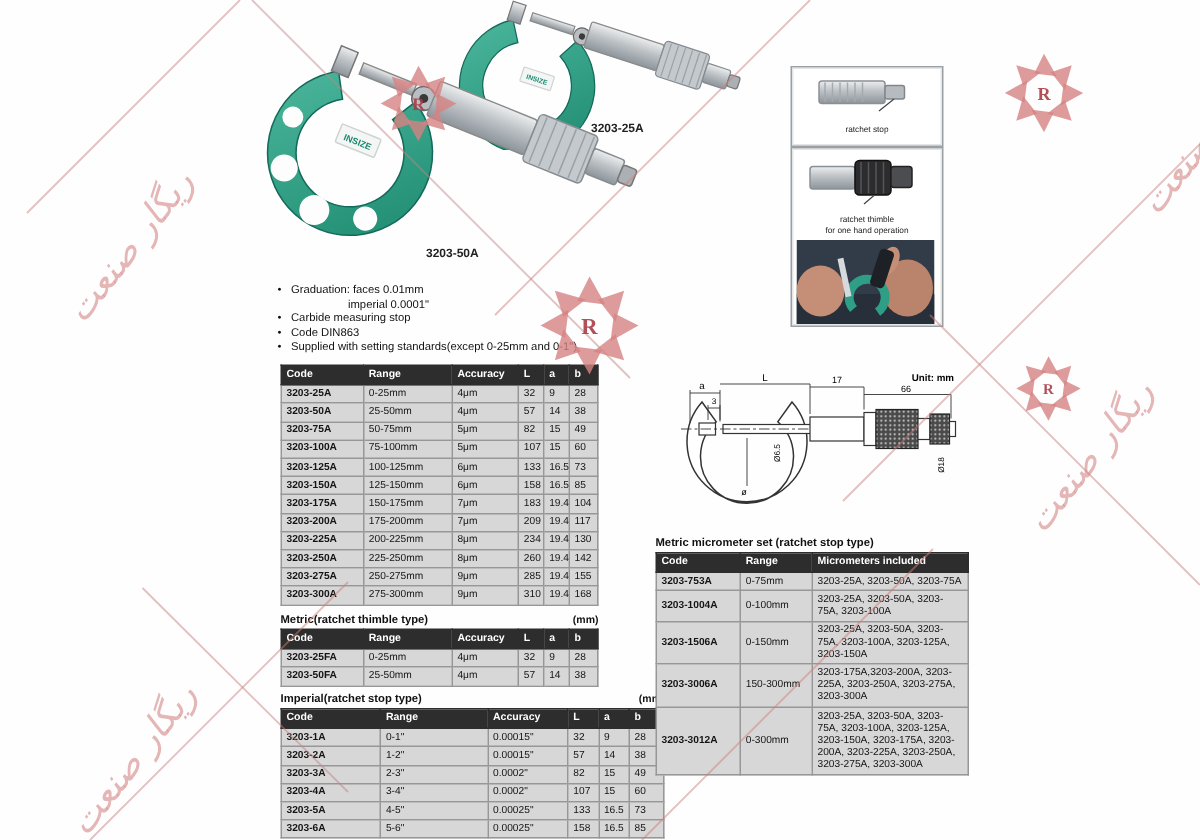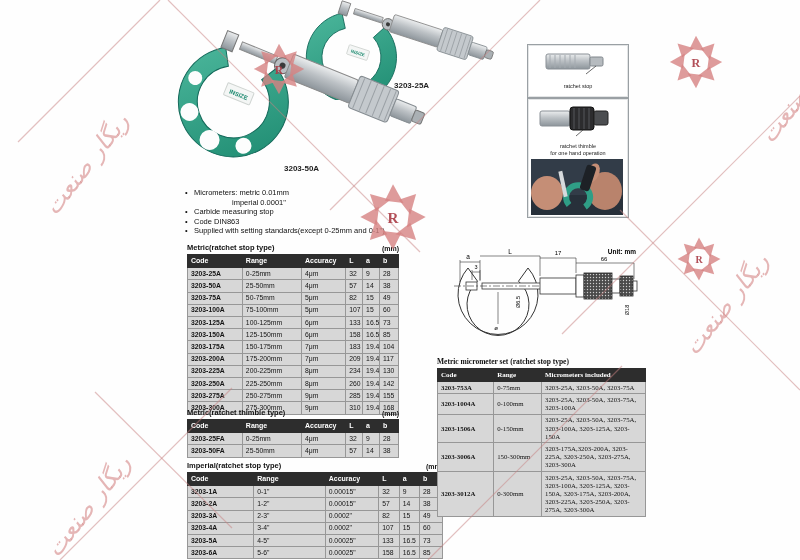--- a/index.html
+++ b/index.html
@@ -37,21 +37,21 @@
             font-size:6.8px;line-height:8.2px;}
   table.cat th{background:#2d2d2d;color:#fff;text-align:left;font-weight:bold;
                padding:2px 3px;border:1px solid #2d2d2d;font-size:7px;}
   table.cat td{background:#d7d7d7;border:1px solid #979797;padding:1.5px 3px;color:#141414;}
   table.cat td:first-child{font-weight:bold;}
   table.cat{border:1px solid #555;}
 
   #metric-stop-block{left:187px;top:243px;width:212px;}
   #metric-thimble-block{left:187px;top:408px;width:212px;}
   #imperial-block{left:187px;top:461px;width:256px;}
-  #set-block{left:437px;top:357px;width:209px;font-family:Liberation Serif, serif;}
+  #set-block{left:437px;top:357px;width:209px;}
   #set-block table.cat td{vertical-align:middle;}
   #set-block table.cat td:last-child{font-weight:normal;}
 
   .c1{width:26%;} .c2{width:28%;} .c3{width:21%;} .c4{width:8%;} .c5{width:8%;} .c6{width:9%;}
   .s1{width:27%;} .s2{width:23%;} .s3{width:50%;}
 
   
   #diagram{position:absolute;left:436px;top:246px;width:202px;height:108px;z-index:4;}
 </style>
 </head>
@@ -211,45 +211,41 @@
       <ellipse cx="62" cy="14" rx="6" ry="10" fill="#c58e76" transform="rotate(24 62 14)"></ellipse>
       <path d="M38,46 a12 12 0 1 1 16,2" fill="none" stroke="#2f9e86" stroke-width="6"></path>
       <rect x="52" y="6" width="10" height="26" rx="3" fill="#1d2126" transform="rotate(18 57 19)"></rect>
       <rect x="30" y="12" width="4" height="26" fill="#d7dadc" transform="rotate(-12 32 25)"></rect>
     </svg>
   </div>
 
   <div class="features">
     <div class="feat">
       <span class="b">•</span>
-      <span>Micrometers: metric    0.01mm</span>
+      <span>Graduation: faces    0.01mm</span>
     </div>
     <div class="feat">
       <span class="b"></span>
       <span class="cont-pad">imperial 0.0001"</span>
     </div>
     <div class="feat">
       <span class="b">•</span>
       <span>Carbide measuring stop</span>
     </div>
     <div class="feat">
       <span class="b">•</span>
       <span>Code DIN863</span>
     </div>
     <div class="feat">
       <span class="b">•</span>
       <span>Supplied with setting standards(except 0-25mm and 0-1")</span>
     </div>
   </div>
 
   <div class="tbl-block" id="metric-stop-block">
-    <div class="tbl-title">
-      <span>Metric(ratchet stop type)</span>
-      <span class="unit">(mm)</span>
-    </div>
     <table class="cat">
       <colgroup>
           <col class="c1">
           <col class="c2">
           <col class="c3">
           <col class="c4">
           <col class="c5">
           <col class="c6">
         </colgroup>
       <thead>

